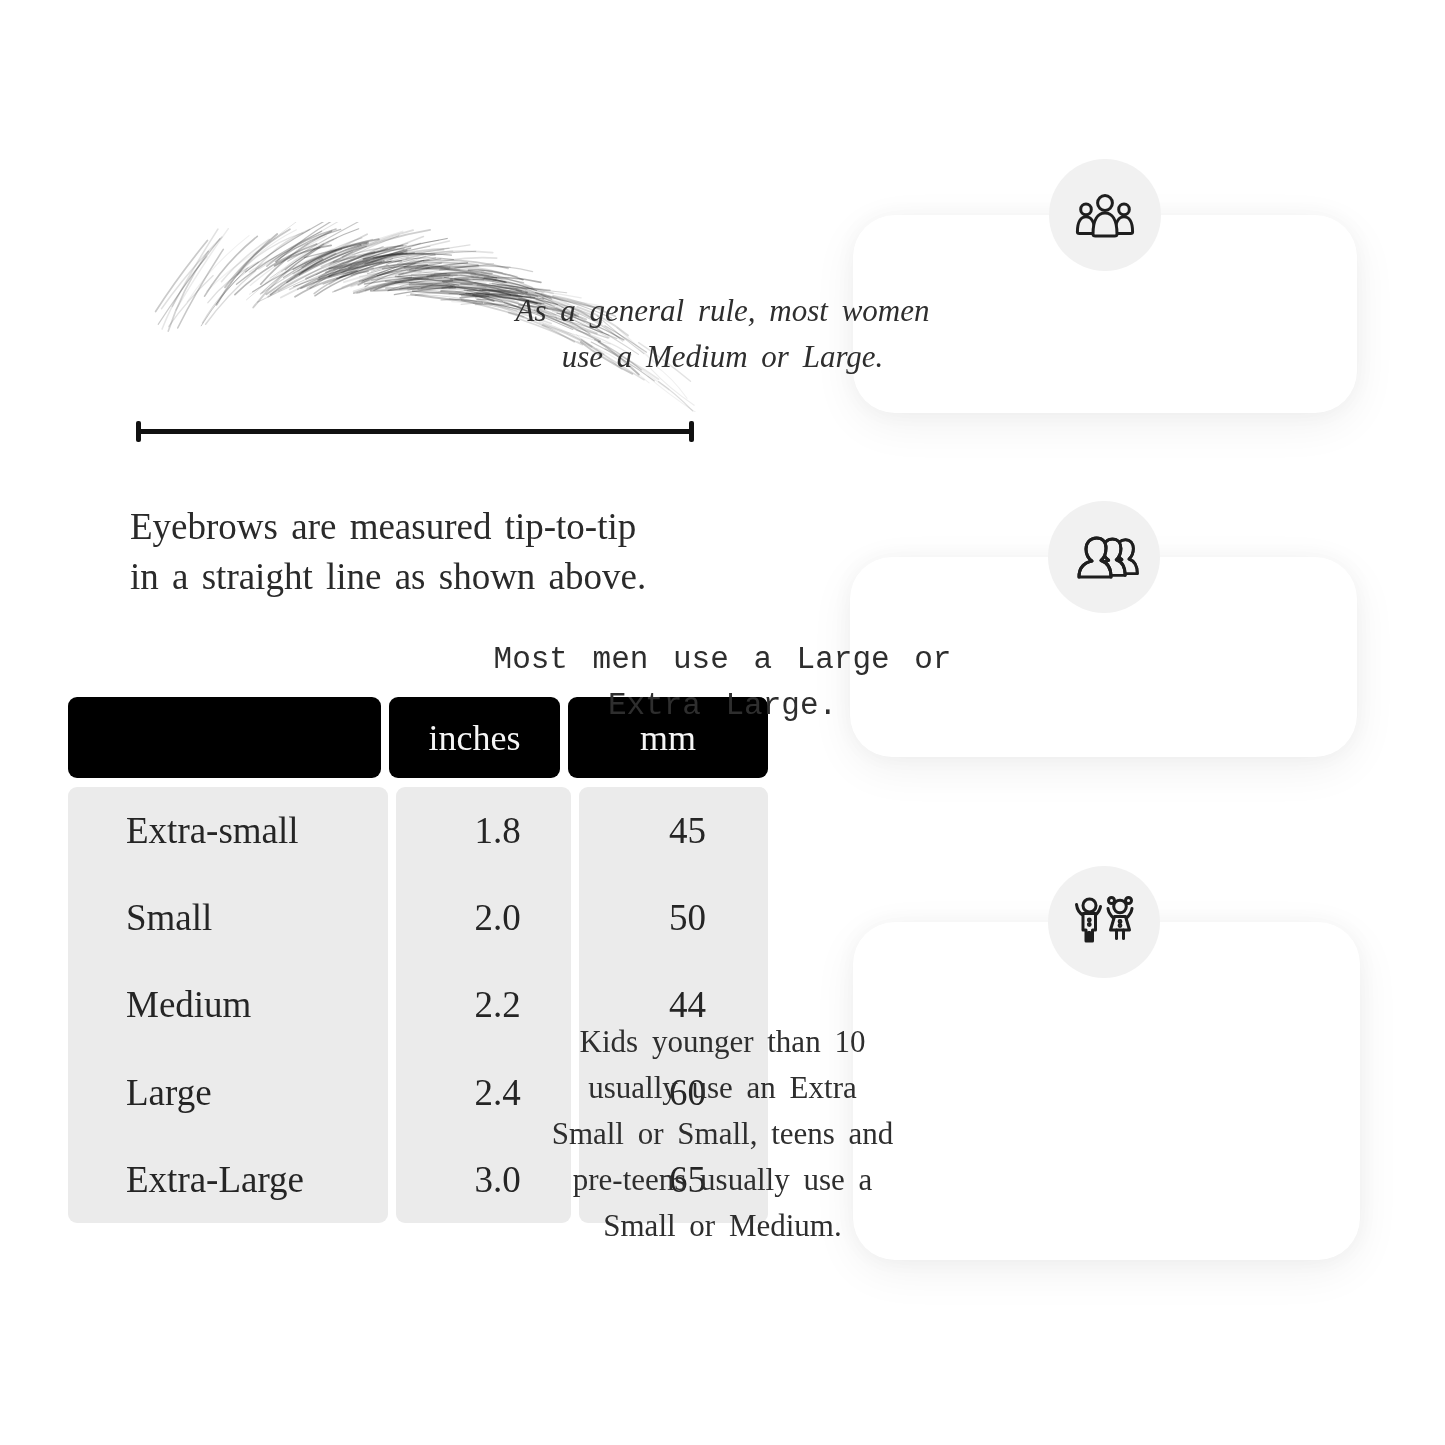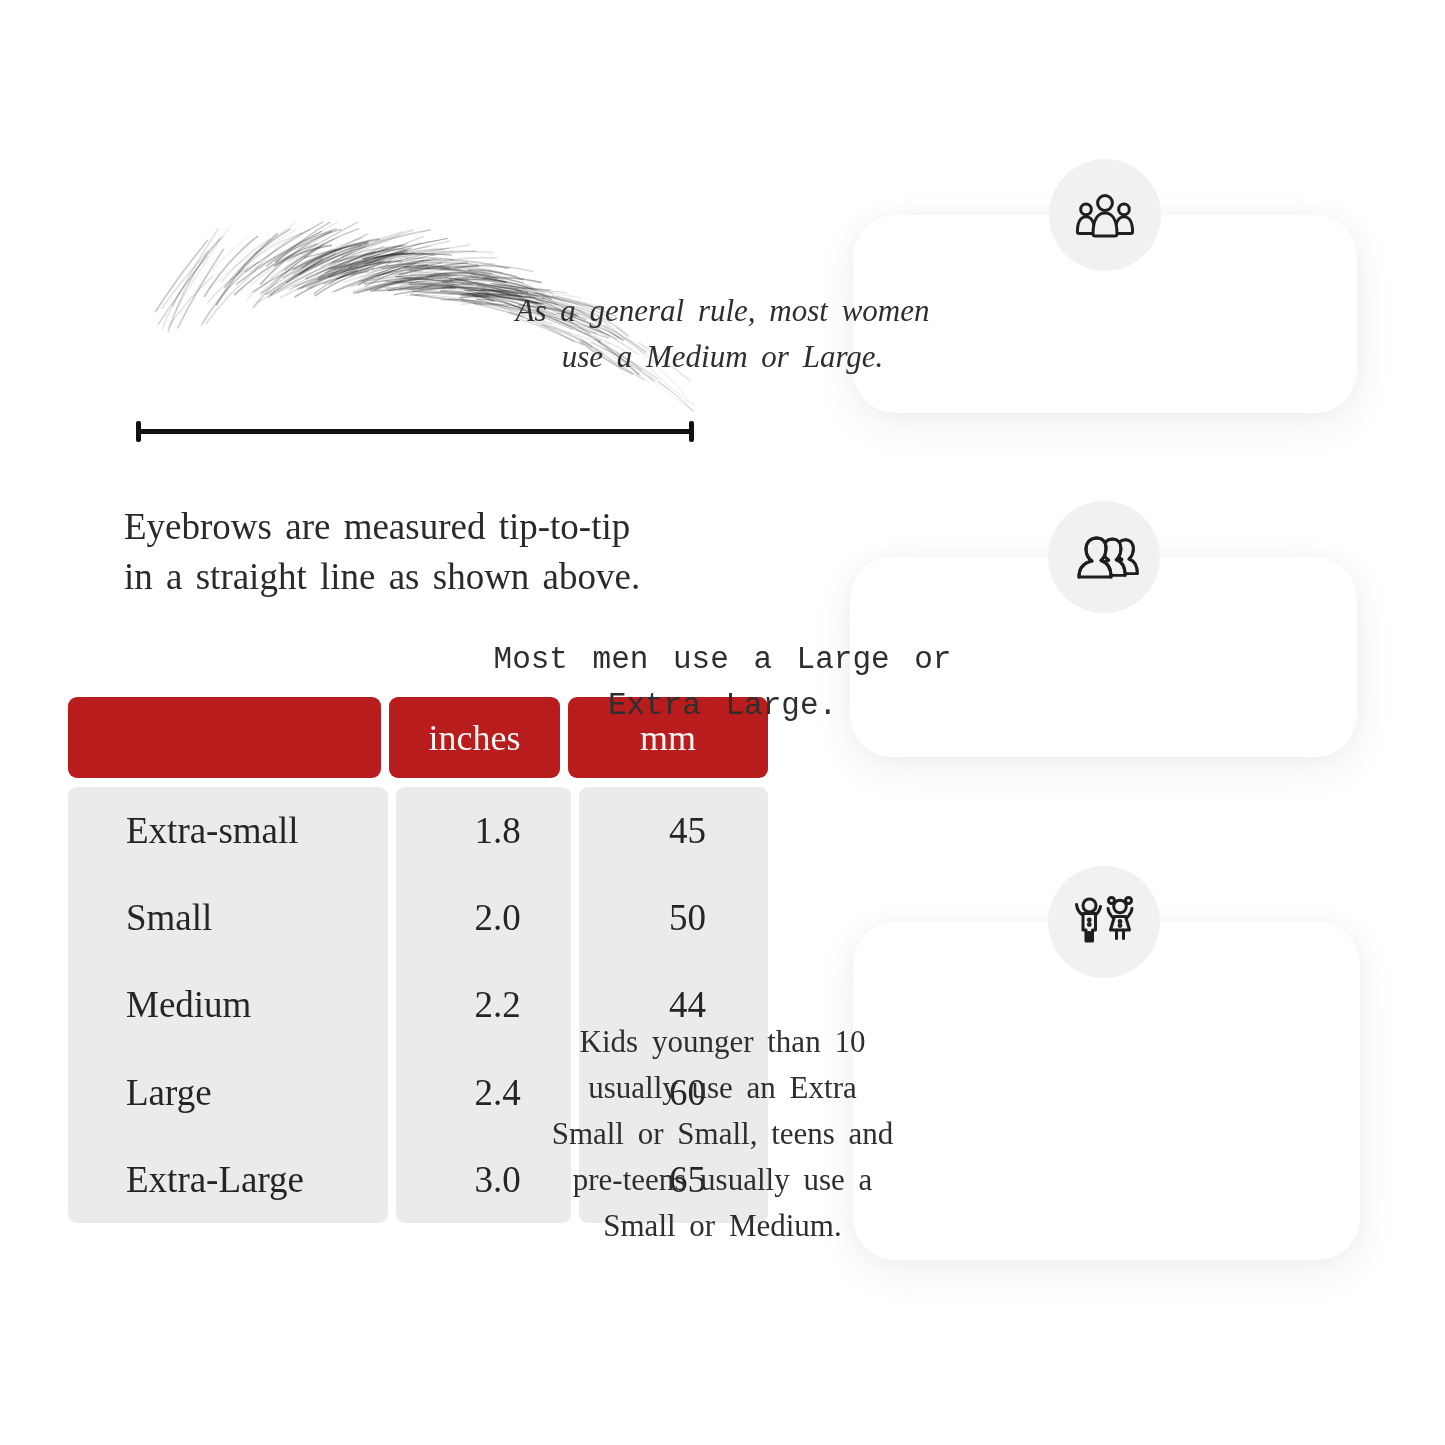--- a/index.html
+++ b/index.html
@@ -7,28 +7,28 @@
     position:relative;width:1445px;height:1445px;background:#ffffff;overflow:hidden;
     font-family:"Liberation Serif","DejaVu Serif",serif;color:#2b2b2b;
   }
   
   .brow-svg{position:absolute;left:105px;top:222px;width:600px;height:190px;}
   .mline{position:absolute;left:138px;top:429px;width:554px;height:5px;background:#111;}
   .mcap{position:absolute;top:421px;width:5px;height:21px;background:#111;border-radius:2px;}
   .mcap.left{left:136px;}
   .mcap.right{left:689px;}
   .caption{
-    position:absolute;left:124px;top:502px;width:640px;
+    position:absolute;left:130px;top:502px;width:640px;
     font-size:37px;line-height:50px;word-spacing:4px;color:#2a2a2a;
   }
   
   .tbl{position:absolute;left:68px;top:697px;width:700px;}
   .tbl-head{display:flex;gap:8px;}
   .hcell{
-    height:81px;background:#b91c1c;border-radius:9px;color:#f5f5f5;
+    height:81px;background:#000000;border-radius:9px;color:#f5f5f5;
     display:flex;align-items:center;justify-content:center;font-size:36px;
   }
   .hcell.c1{width:327px;}
   .hcell.c2{width:178px;}
   .hcell.c3{width:209px;}
   .tbl-body{display:flex;gap:8px;margin-top:9px;}
   .bcol{
     background:#ebebeb;border-radius:9px;height:436px;
     display:grid;grid-template-rows:repeat(5,1fr);
   }

